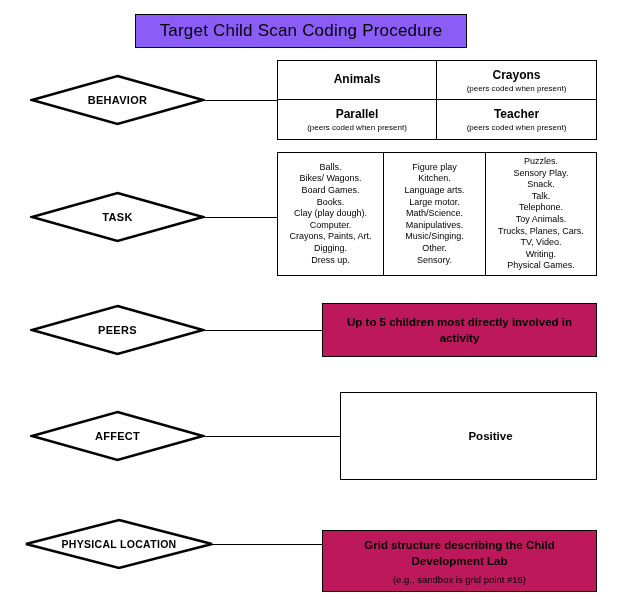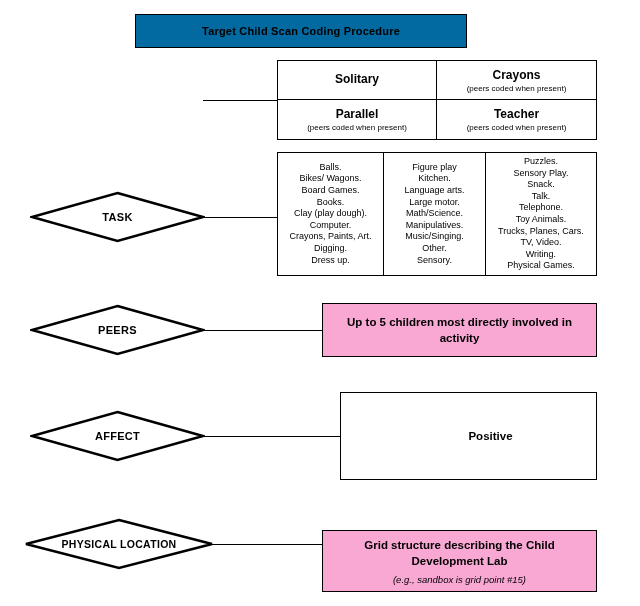--- a/index.html
+++ b/index.html
@@ -23,26 +23,26 @@
   }
 
   
   .title-box {
     position: absolute;
     left: 135px;
     top: 14px;
     width: 330px;
     height: 32px;
     border: 1.5px solid #000;
-    background: #0369a1;
-    display: flex;
-    align-items: center;
-    justify-content: center;
-    font-size: 11px;
-    font-weight: bold;
+    background: #8b5cf6;
+    display: flex;
+    align-items: center;
+    justify-content: center;
+    font-size: 17px;
+    font-weight: normal;
     letter-spacing: .2px;
   }
 
   
   .diamond {
     position: absolute;
     width: 175px;
     height: 52px;
   }
   .diamond svg {
@@ -74,21 +74,21 @@
   .conn {
     position: absolute;
     height: 0;
     border-top: 1.6px solid #000;
   }
 
   
   .box {
     position: absolute;
     border: 1.6px solid #000;
-    background: #f9a8d4;
+    background: #be185d;
     box-sizing: border-box;
   }
 
   
   .behavior-grid {
     position: absolute;
     left: 277px;
     top: 60px;
     width: 320px;
     height: 80px;
@@ -205,36 +205,41 @@
     padding: 0 8px;
     margin-top: 17px;
   }
   .location-box .lmain {
     font-size: 11.5px;
     font-weight: bold;
     line-height: 16px;
   }
   .location-box .lsub {
     font-size: 9.5px;
-    font-style: italic;
     margin-top: 5px;
   }
 </style>
 </head>
 <body>
 
 <div class="canvas">
 
   <div class="title-box">Target Child Scan Coding Procedure</div>
 
+  <div class="diamond" style="left:30px; top:74px;">
+    <svg viewBox="0 0 175 52" preserveAspectRatio="none" aria-hidden="true">
+      <polygon points="87.5,2 173,26 87.5,50 2,26" fill="#ffffff" stroke="#000000" stroke-width="2.6"></polygon>
+    </svg>
+    <div class="dlabel">BEHAVIOR</div>
+  </div>
   <div class="conn" style="left:203px; top:100px; width:74px;"></div>
 
   <div class="behavior-grid">
     <div class="behavior-cell">
-      <span class="main">Solitary</span>
+      <span class="main">Animals</span>
       <span class="sub"></span>
     </div>
     <div class="behavior-cell">
       <span class="main">Crayons</span>
       <span class="sub">(peers coded when present)</span>
     </div>
     <div class="behavior-cell">
       <span class="main">Parallel</span>
       <span class="sub">(peers coded when present)</span>
     </div>

